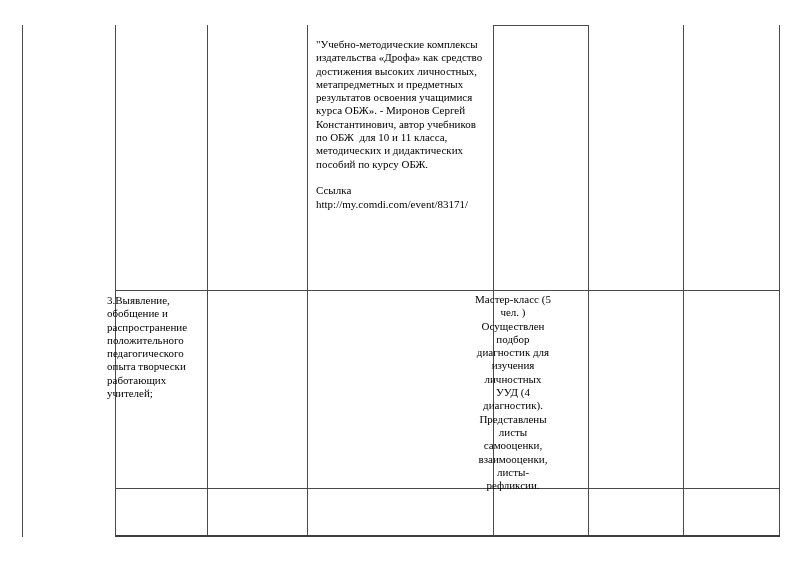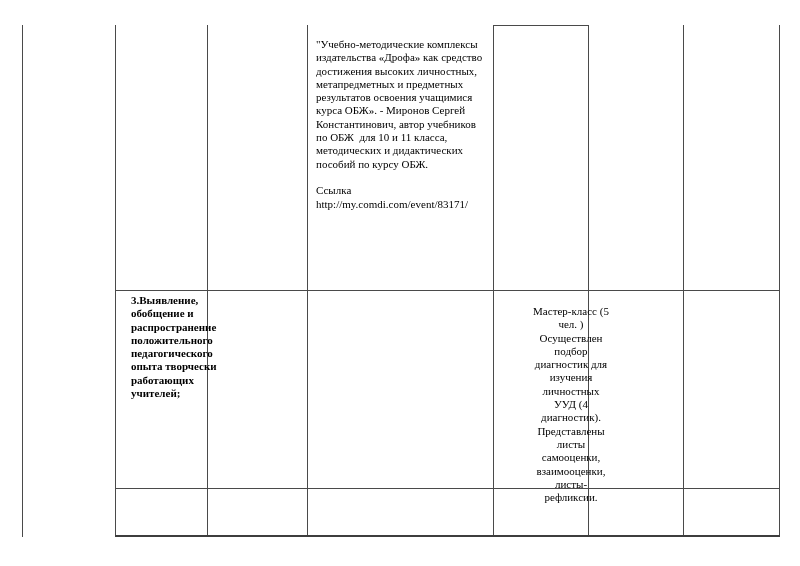--- a/index.html
+++ b/index.html
@@ -51,39 +51,37 @@
     white-space: pre;
     color: #000000;
   }
   .cell.umk {
     left: 308px;
     top: 25px;
     width: 184px;
     padding: 13px 0 0 8px;
   }
   .cell.vyyavlenie {
-    left: 128px;
+    left: 104px;
     top: 291px;
     width: 90px;
     padding: 3px 0 0 3px;
-    font-weight: bold;
   }
   .cell.seminar {
     left: 208px;
     top: 291px;
     width: 98px;
     padding: 3px 0 0 4px;
   }
   .cell.master {
-    left: 524px;
+    left: 466px;
     top: 291px;
     width: 94px;
     padding: 2px 0 0 0;
     text-align: center;
-    margin-top: 12px;
   }
 </style>
 </head>
 <body>
 
 <div id="page">
 
   <div class="vline v1"></div>
   <div class="vline v2"></div>
   <div class="vline v3"></div>

